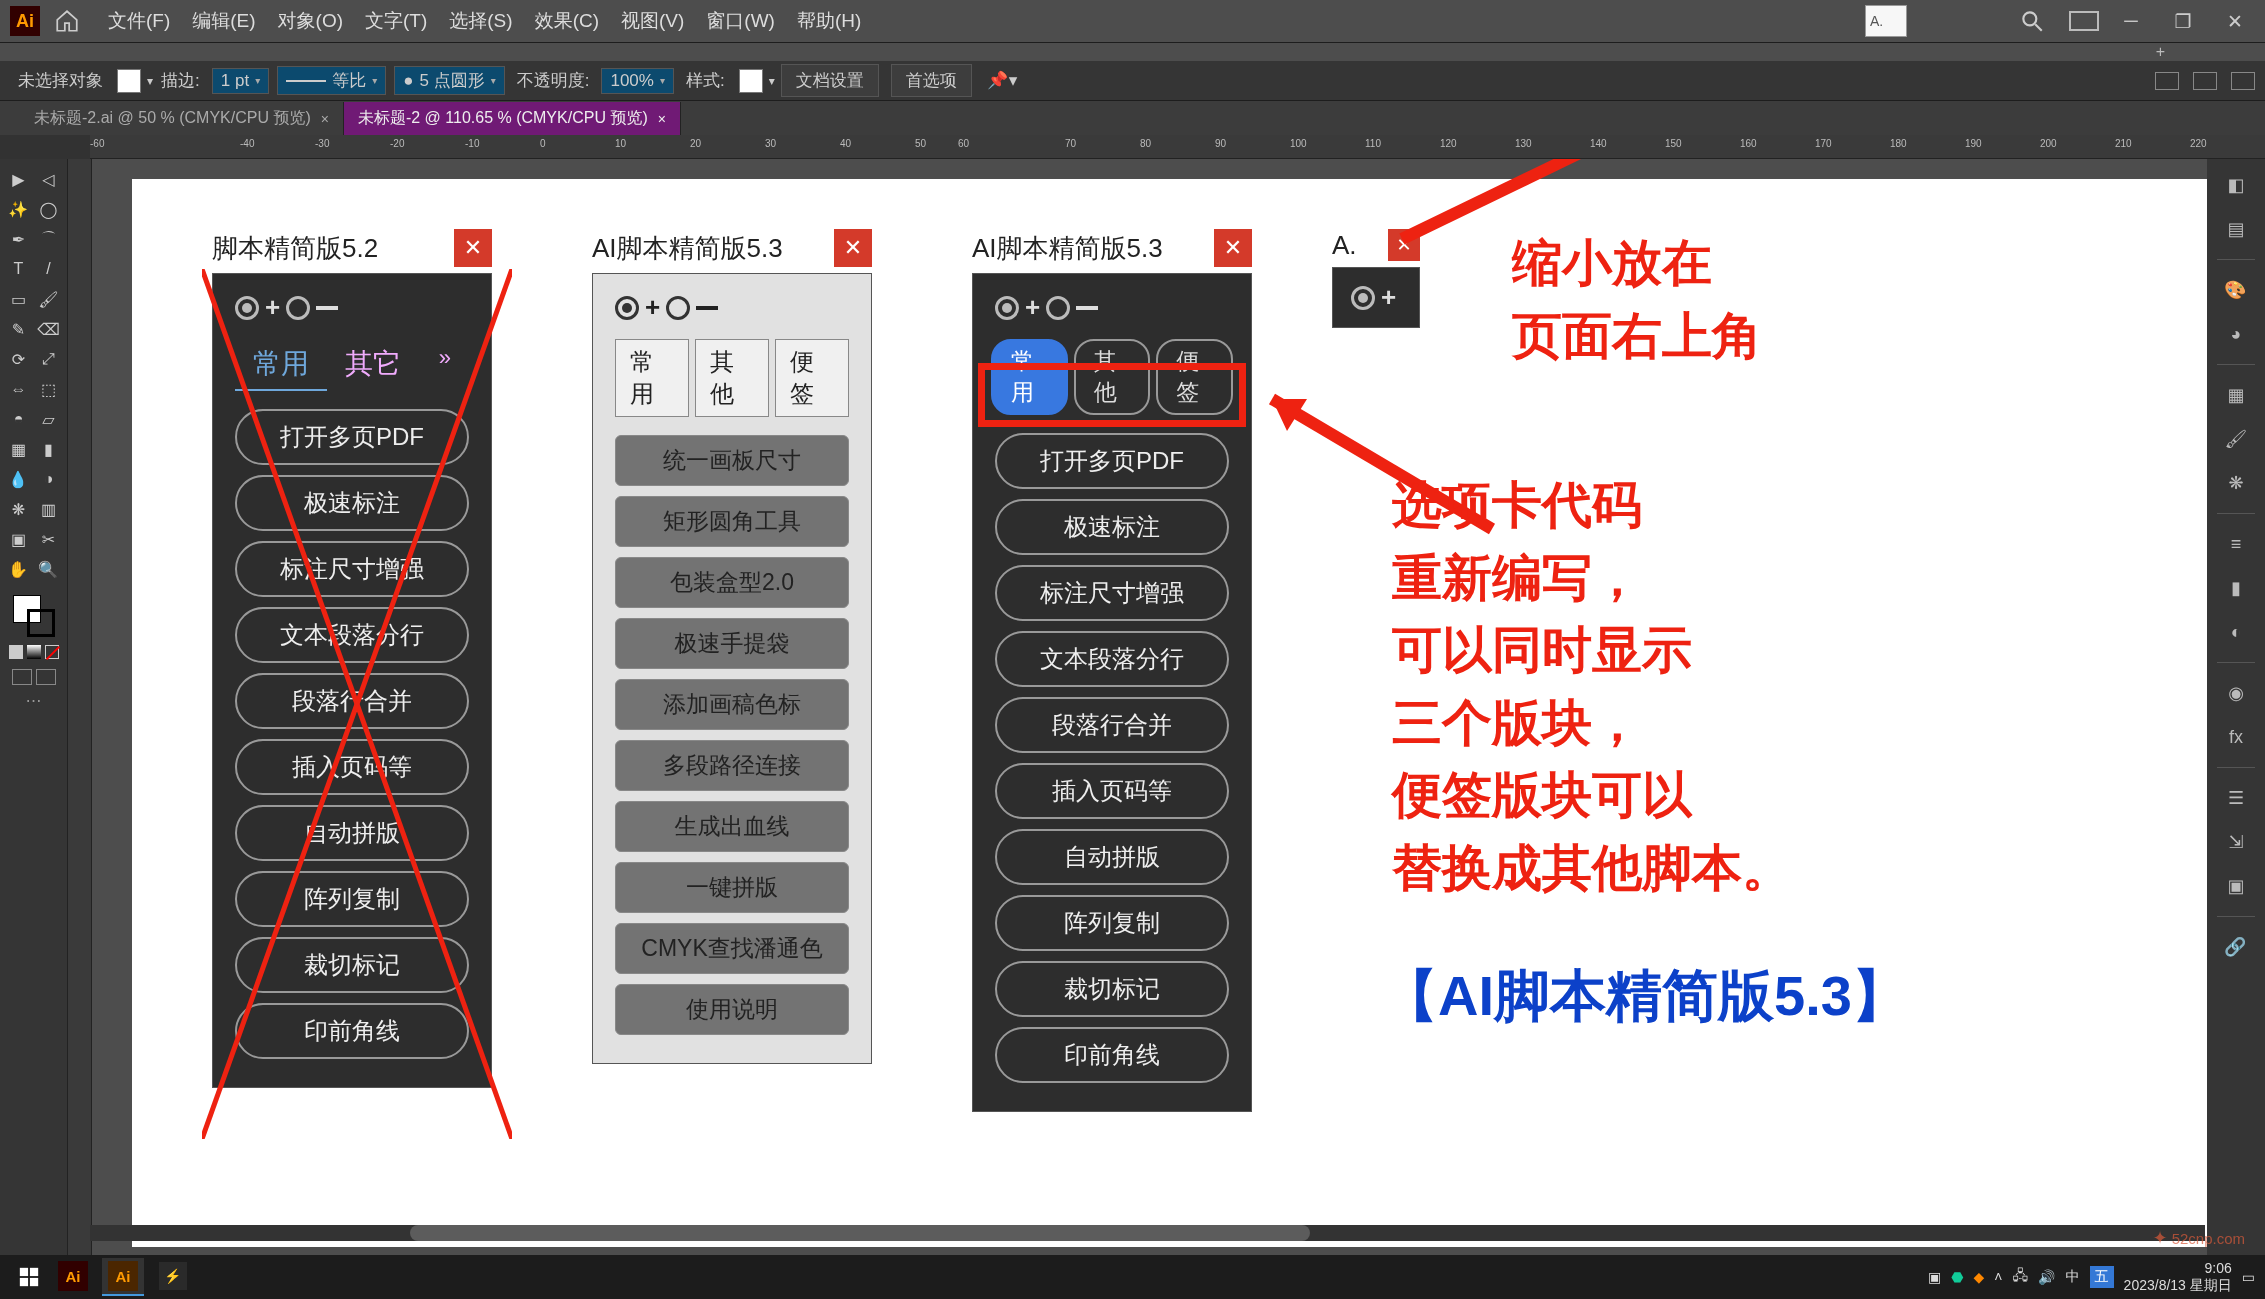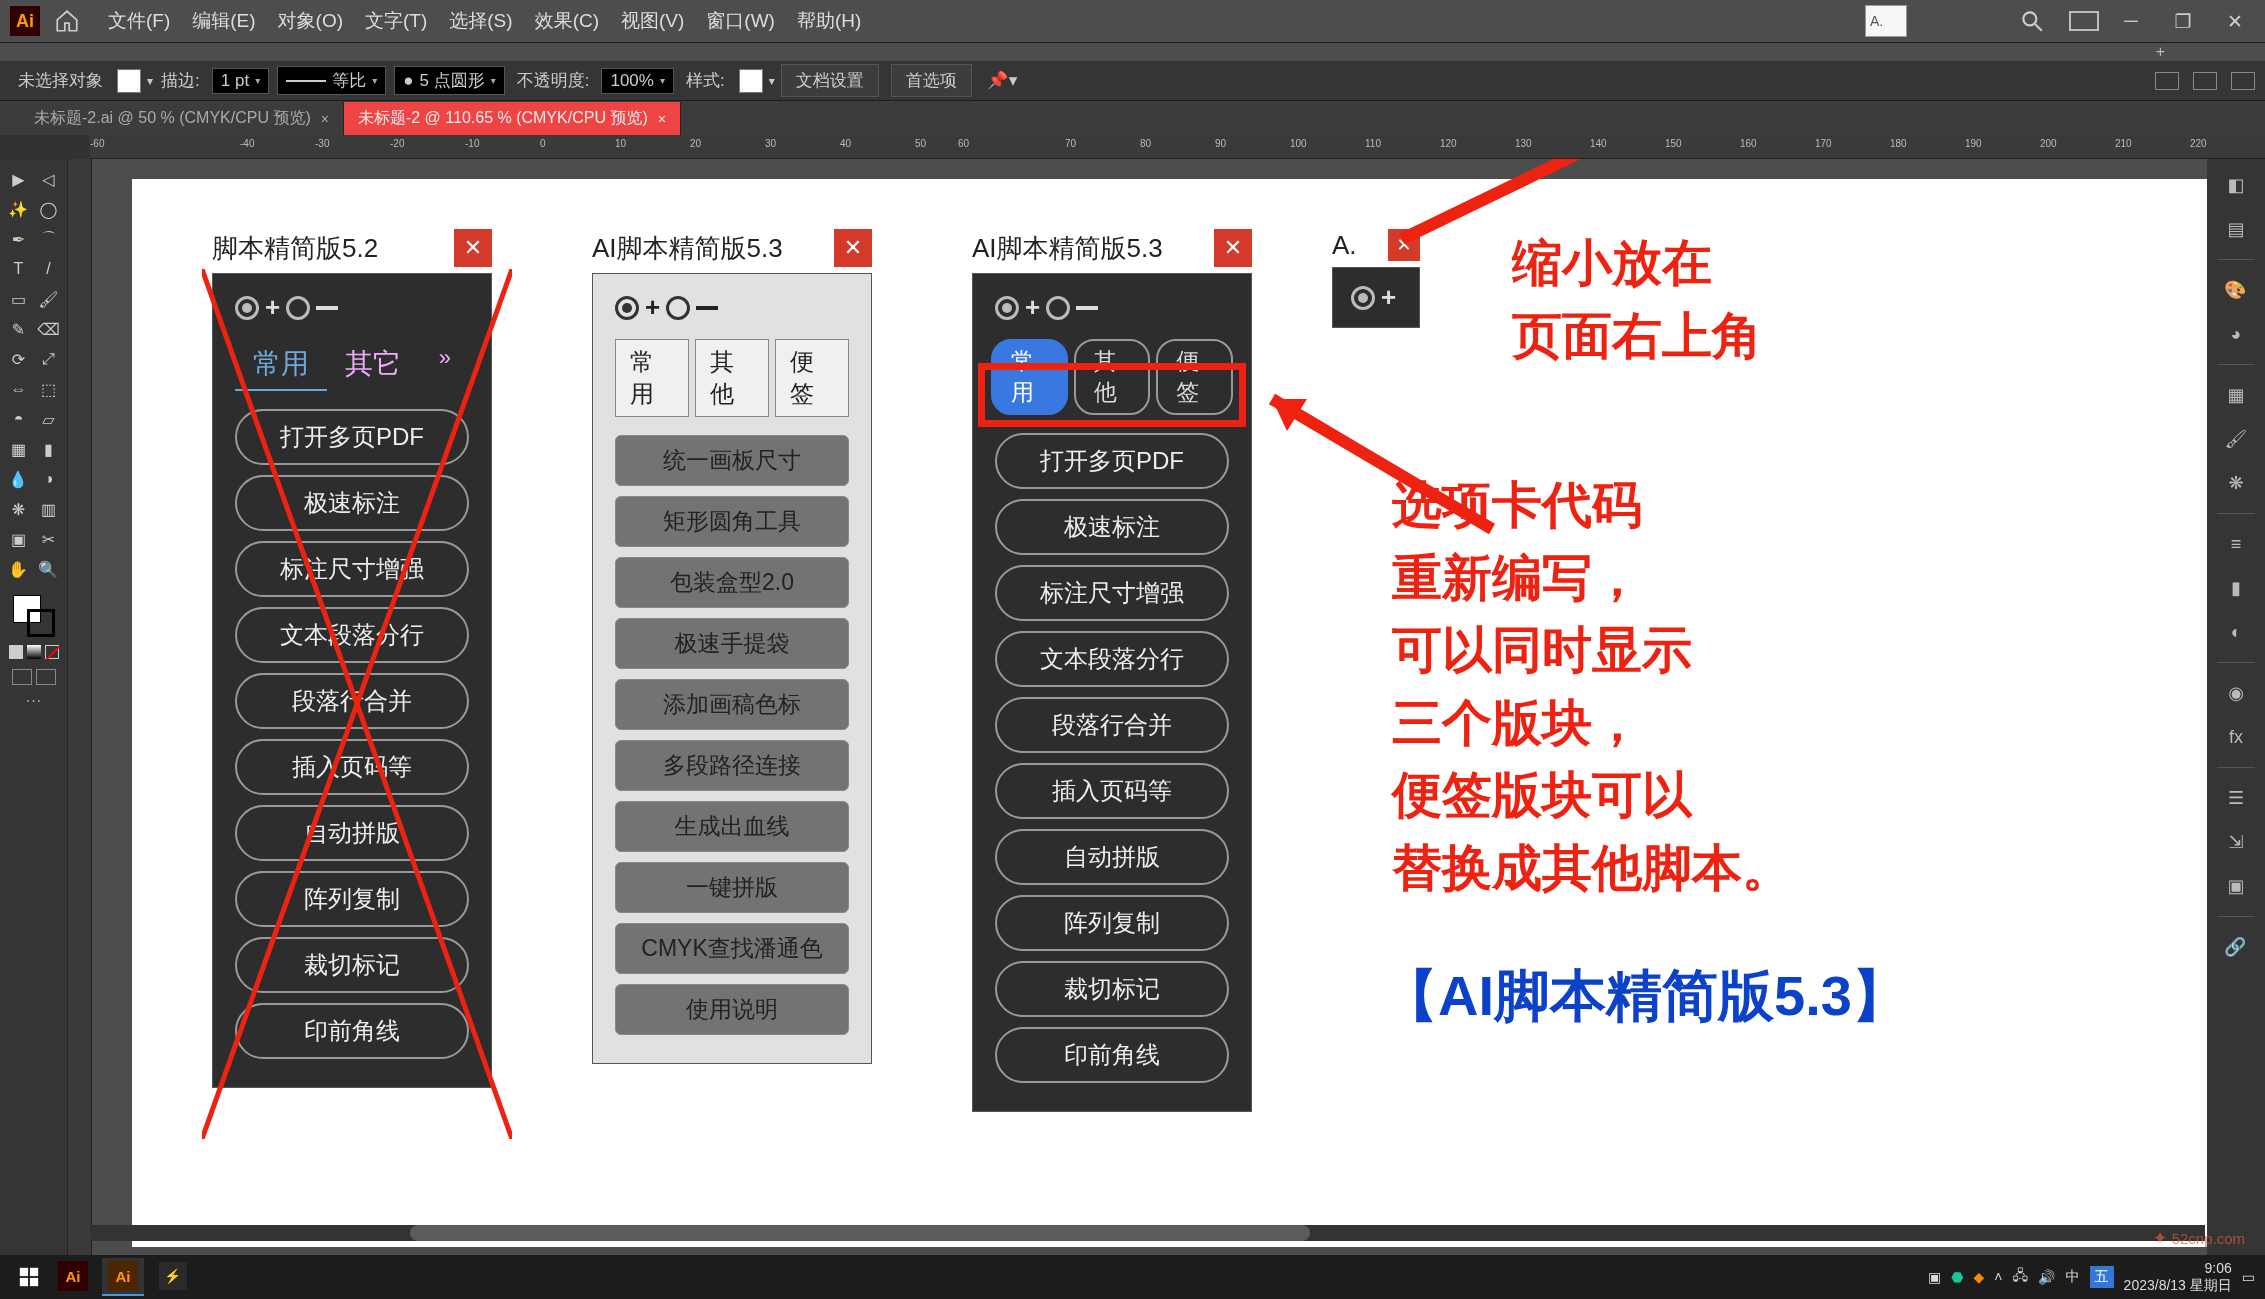--- a/index.html
+++ b/index.html
@@ -10,29 +10,29 @@
 .menubar .menu-item { margin-right: 22px; cursor: pointer; }
 .menubar .right { margin-left: auto; display: flex; align-items: center; gap: 12px; }
 .menubar .search-field { width: 42px; height: 32px; background: #f7f7f7; border: 1px solid #999; font-size: 14px; color: #555; padding: 2px 4px; }
 .menubar .search-icon { width: 26px; height: 26px; margin-left: 100px; }
 .menubar .layout-icon { width: 30px; height: 20px; border: 2px solid #bbb; display: inline-block; margin-left: 12px; }
 .menubar .win-btn { width: 40px; height: 28px; color: #ccc; display: flex; align-items: center; justify-content: center; }
 
 .optbar { height: 40px; background: #353535; display: flex; align-items: center; padding: 0 10px; color: #ccc; font-size: 17px; border-bottom: 1px solid #1d1d1d; }
 .optbar .lbl { margin: 0 8px; }
 .optbar .sw { width: 24px; height: 24px; background: #fff; border: 1px solid #777; margin: 0 6px; }
-.optbar .dd { background: #000000; border: 1px solid #555; padding: 2px 8px; margin: 0 4px; min-width: 50px; display: inline-flex; align-items: center; gap: 6px; }
+.optbar .dd { background: #0c4a6e; border: 1px solid #555; padding: 2px 8px; margin: 0 4px; min-width: 50px; display: inline-flex; align-items: center; gap: 6px; }
 .optbar .dd:after { content: "▾"; font-size: 10px; color: #aaa; }
 .optbar .txt-btn { background: #3d3d3d; border: 1px solid #555; padding: 4px 14px; margin: 0 6px; }
 .optbar .right-icn { margin-left: auto; display: flex; gap: 14px; }
 .optbar .right-icn div { width: 24px; height: 18px; border: 1px solid #888; }
 
 .tabsbar { height: 34px; background: #3c3c3c; display: flex; align-items: flex-end; padding-left: 20px; color: #aaa; font-size: 16px; }
 .tab { padding: 6px 14px; border-right: 1px solid #222; display: flex; align-items: center; gap: 10px; }
-.tab.active { background: #ef4444; color: #eee; text-align: right; }
+.tab.active { background: #701a75; color: #eee; text-align: right; }
 .tab .close { font-size: 14px; }
 
 .ruler-h { height: 24px; background: #3a3a3a; border-bottom: 1px solid #222; color: #bbb; font-size: 10px; position: relative; margin-left: 90px; overflow: hidden; white-space: nowrap; }
 .ruler-h span { position: absolute; top: 3px; }
 
 .workspace { display: flex; height: 1120px; }
 .left-tools { width: 68px; background: #353535; display: flex; flex-direction: column; align-items: center; padding-top: 6px; position: relative; border-right: 1px solid #222; }
 .tool-col { display: grid; grid-template-columns: 28px 28px; gap: 2px; }
 .tool { width: 28px; height: 28px; display: flex; align-items: center; justify-content: center; color: #ccc; font-size: 16px; }
 .fill-stroke { margin-top: 12px; width: 42px; height: 42px; position: relative; }

